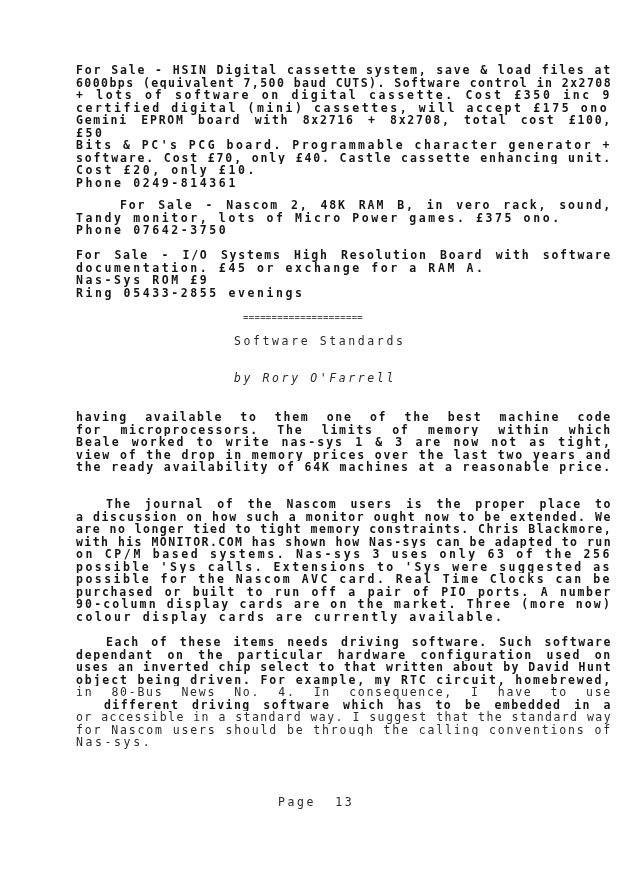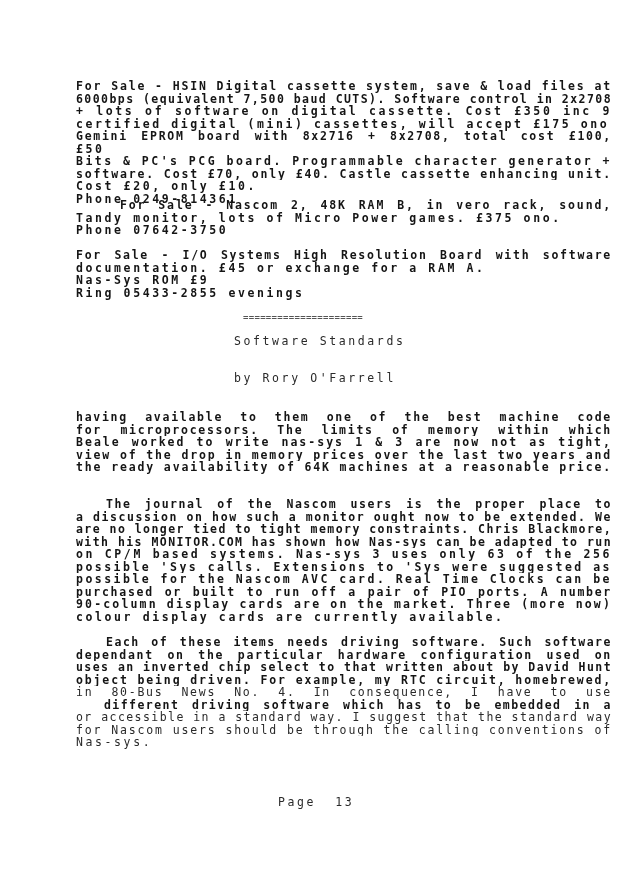--- a/index.html
+++ b/index.html
@@ -17,28 +17,28 @@
   .line.j { text-align: justify; text-align-last: justify; white-space: normal; overflow: hidden; }
   .line.l { text-align: left; }
   .line.ind { text-indent: 30px; }
   .center { position: absolute; left: 234px; }
   .rule {
     position: absolute; left: 243px; top: 313px; width: 150px; height: 8px;
     font-size: 9px; line-height: 8px; letter-spacing: 0.3px; color: #555; font-weight: bold;
     white-space: nowrap; overflow: hidden;
   }
   .title { top: 335px; }
-  .byline { top: 372px; }
+  .byline { top: 372px; font-style: italic; }
   .page { position: absolute; left: 278px; top: 796px; }
   .light { font-weight: normal; color: #2a2a2a; }
 </style>
 </head>
 <body>
 
-<div class="block" style="top:80px;">
+<div class="block" style="top:64px;">
   <span class="line j" style="white-space: normal; letter-spacing: 1.8623px;">For Sale - HSIN Digital cassette system, save &amp; load files at</span>
   <span class="line j" style="white-space: normal; letter-spacing: 1.44375px;">6000bps (equivalent 7,500 baud CUTS). Software control in 2x2708</span>
   <span class="line j" style="white-space: normal;">+ lots of software on digital cassette. Cost £350 inc 9</span>
   <span class="line l" style="white-space: nowrap;">certified digital (mini) cassettes, will accept £175 ono</span>
   <span class="line j" style="white-space: normal; letter-spacing: 1.72903px;">Gemini EPROM board with 8x2716 + 8x2708, total cost £100, only</span>
   <span class="line l" style="white-space: nowrap;">£50</span>
   <span class="line j" style="white-space: normal; letter-spacing: 2.47719px;">Bits &amp; PC's PCG board. Programmable character generator +</span>
   <span class="line j" style="white-space: normal; letter-spacing: 1.8623px;">software. Cost £70, only £40. Castle cassette enhancing unit.</span>
   <span class="line l" style="white-space: nowrap;">Cost £20, only £10.</span>
   <span class="line l" style="white-space: nowrap;">Phone 0249-814361</span>

